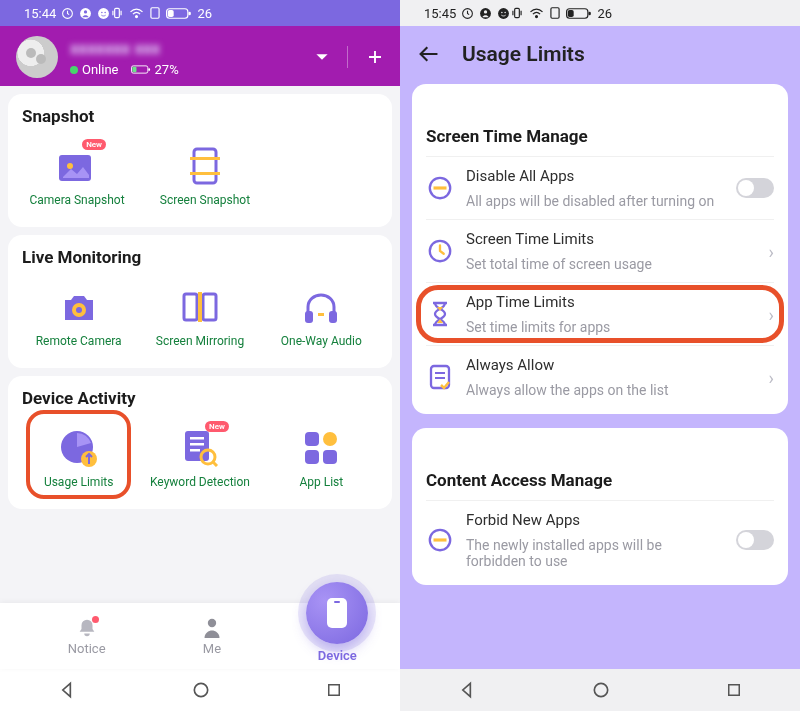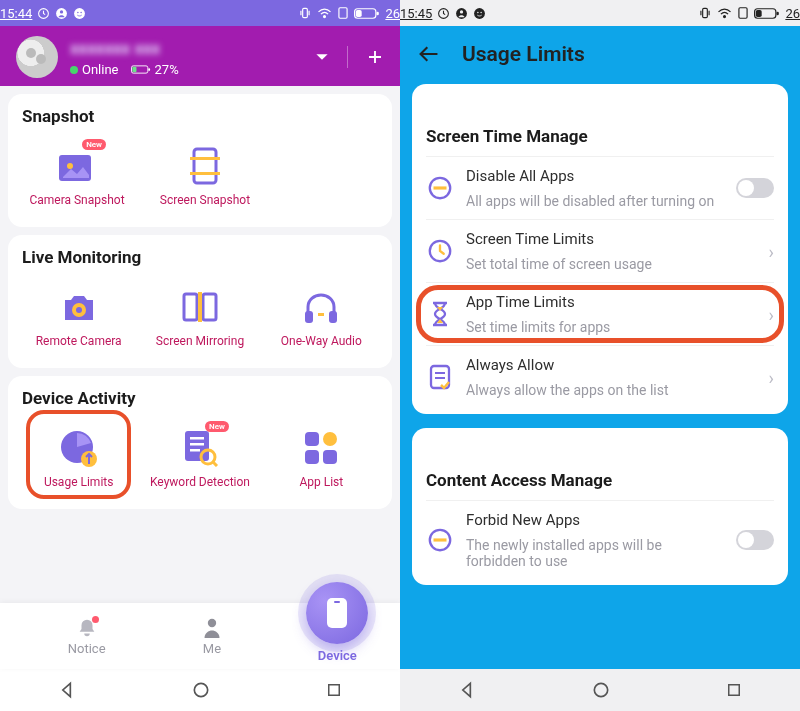--- a/index.html
+++ b/index.html
@@ -16,24 +16,22 @@
     height: 711px;
     position: relative;
     display: flex;
     flex-direction: column;
   }
   
   .status-bar {
     height: 26px;
     display: flex;
     align-items: center;
-    justify-content: space-between;
-    padding: 0 0;
+    padding: 0 24px;
     font-size: 13px;
-    text-decoration: underline;
   }
   .status-left, .status-right { display: flex; align-items: center; gap: 5px; }
   .status-icon { display:inline-flex; align-items:center; justify-content:center; }
   .left-phone .status-bar { background:#7c68e0; color:#fff; }
   .right-phone .status-bar { background:#f0f0f2; color:#222; }
 
   
   .left-phone .header {
     background:#a21caf;
     padding:10px 16px 8px;
@@ -69,21 +67,21 @@
   .item-row { display:flex; gap:8px; }
   .item {
     flex:1; display:flex; flex-direction:column; align-items:center;
     padding:4px 0; position:relative;
   }
   .item-icon {
     width:42px; height:42px; display:flex; align-items:center; justify-content:center;
     position:relative;
     margin-top:7px;
   }
-  .item-label { font-size:12px; color:#be185d; margin-top:6px; text-align:center; }
+  .item-label { font-size:12px; color:#15803d; margin-top:6px; text-align:center; }
   .badge-new {
     position:absolute; top:-6px; right:-8px; background:#ff5a6e; color:#fff;
     font-size:8px; padding:1px 4px; border-radius:6px; font-weight:600;
   }
   .highlight-box {
     border:4px solid #e8502a; border-radius:18px; position:absolute;
     top:-6px; left:4px; right:4px; bottom:-6px; pointer-events:none;
   }
 
   
@@ -106,21 +104,21 @@
     margin-top:-28px;
     box-shadow:0 0 0 8px rgba(124,104,224,0.15), 0 6px 14px rgba(124,104,224,0.45);
   }
 
   .android-nav {
     height:42px; display:flex; align-items:center; justify-content:space-around;
     background:#fff;
   }
 
   
-  .right-phone { background:#0ea5e9; }
+  .right-phone { background:#c4b5fd; }
   .r-header {
     display:flex; align-items:center; gap:22px; padding:16px 18px 18px;
   }
   .r-title { font-size:21px; font-weight:600; color:#222; }
   .right-body { padding:0 12px; flex:1; overflow:hidden; }
   .r-card {
     background:#fff; border-radius:14px; padding:14px 14px 6px; margin-bottom:14px;
   }
   .r-section-title { font-weight:700; font-size:17px; color:#1c1c1c; margin-bottom:10px;margin-top:28px; }
   .r-row {

